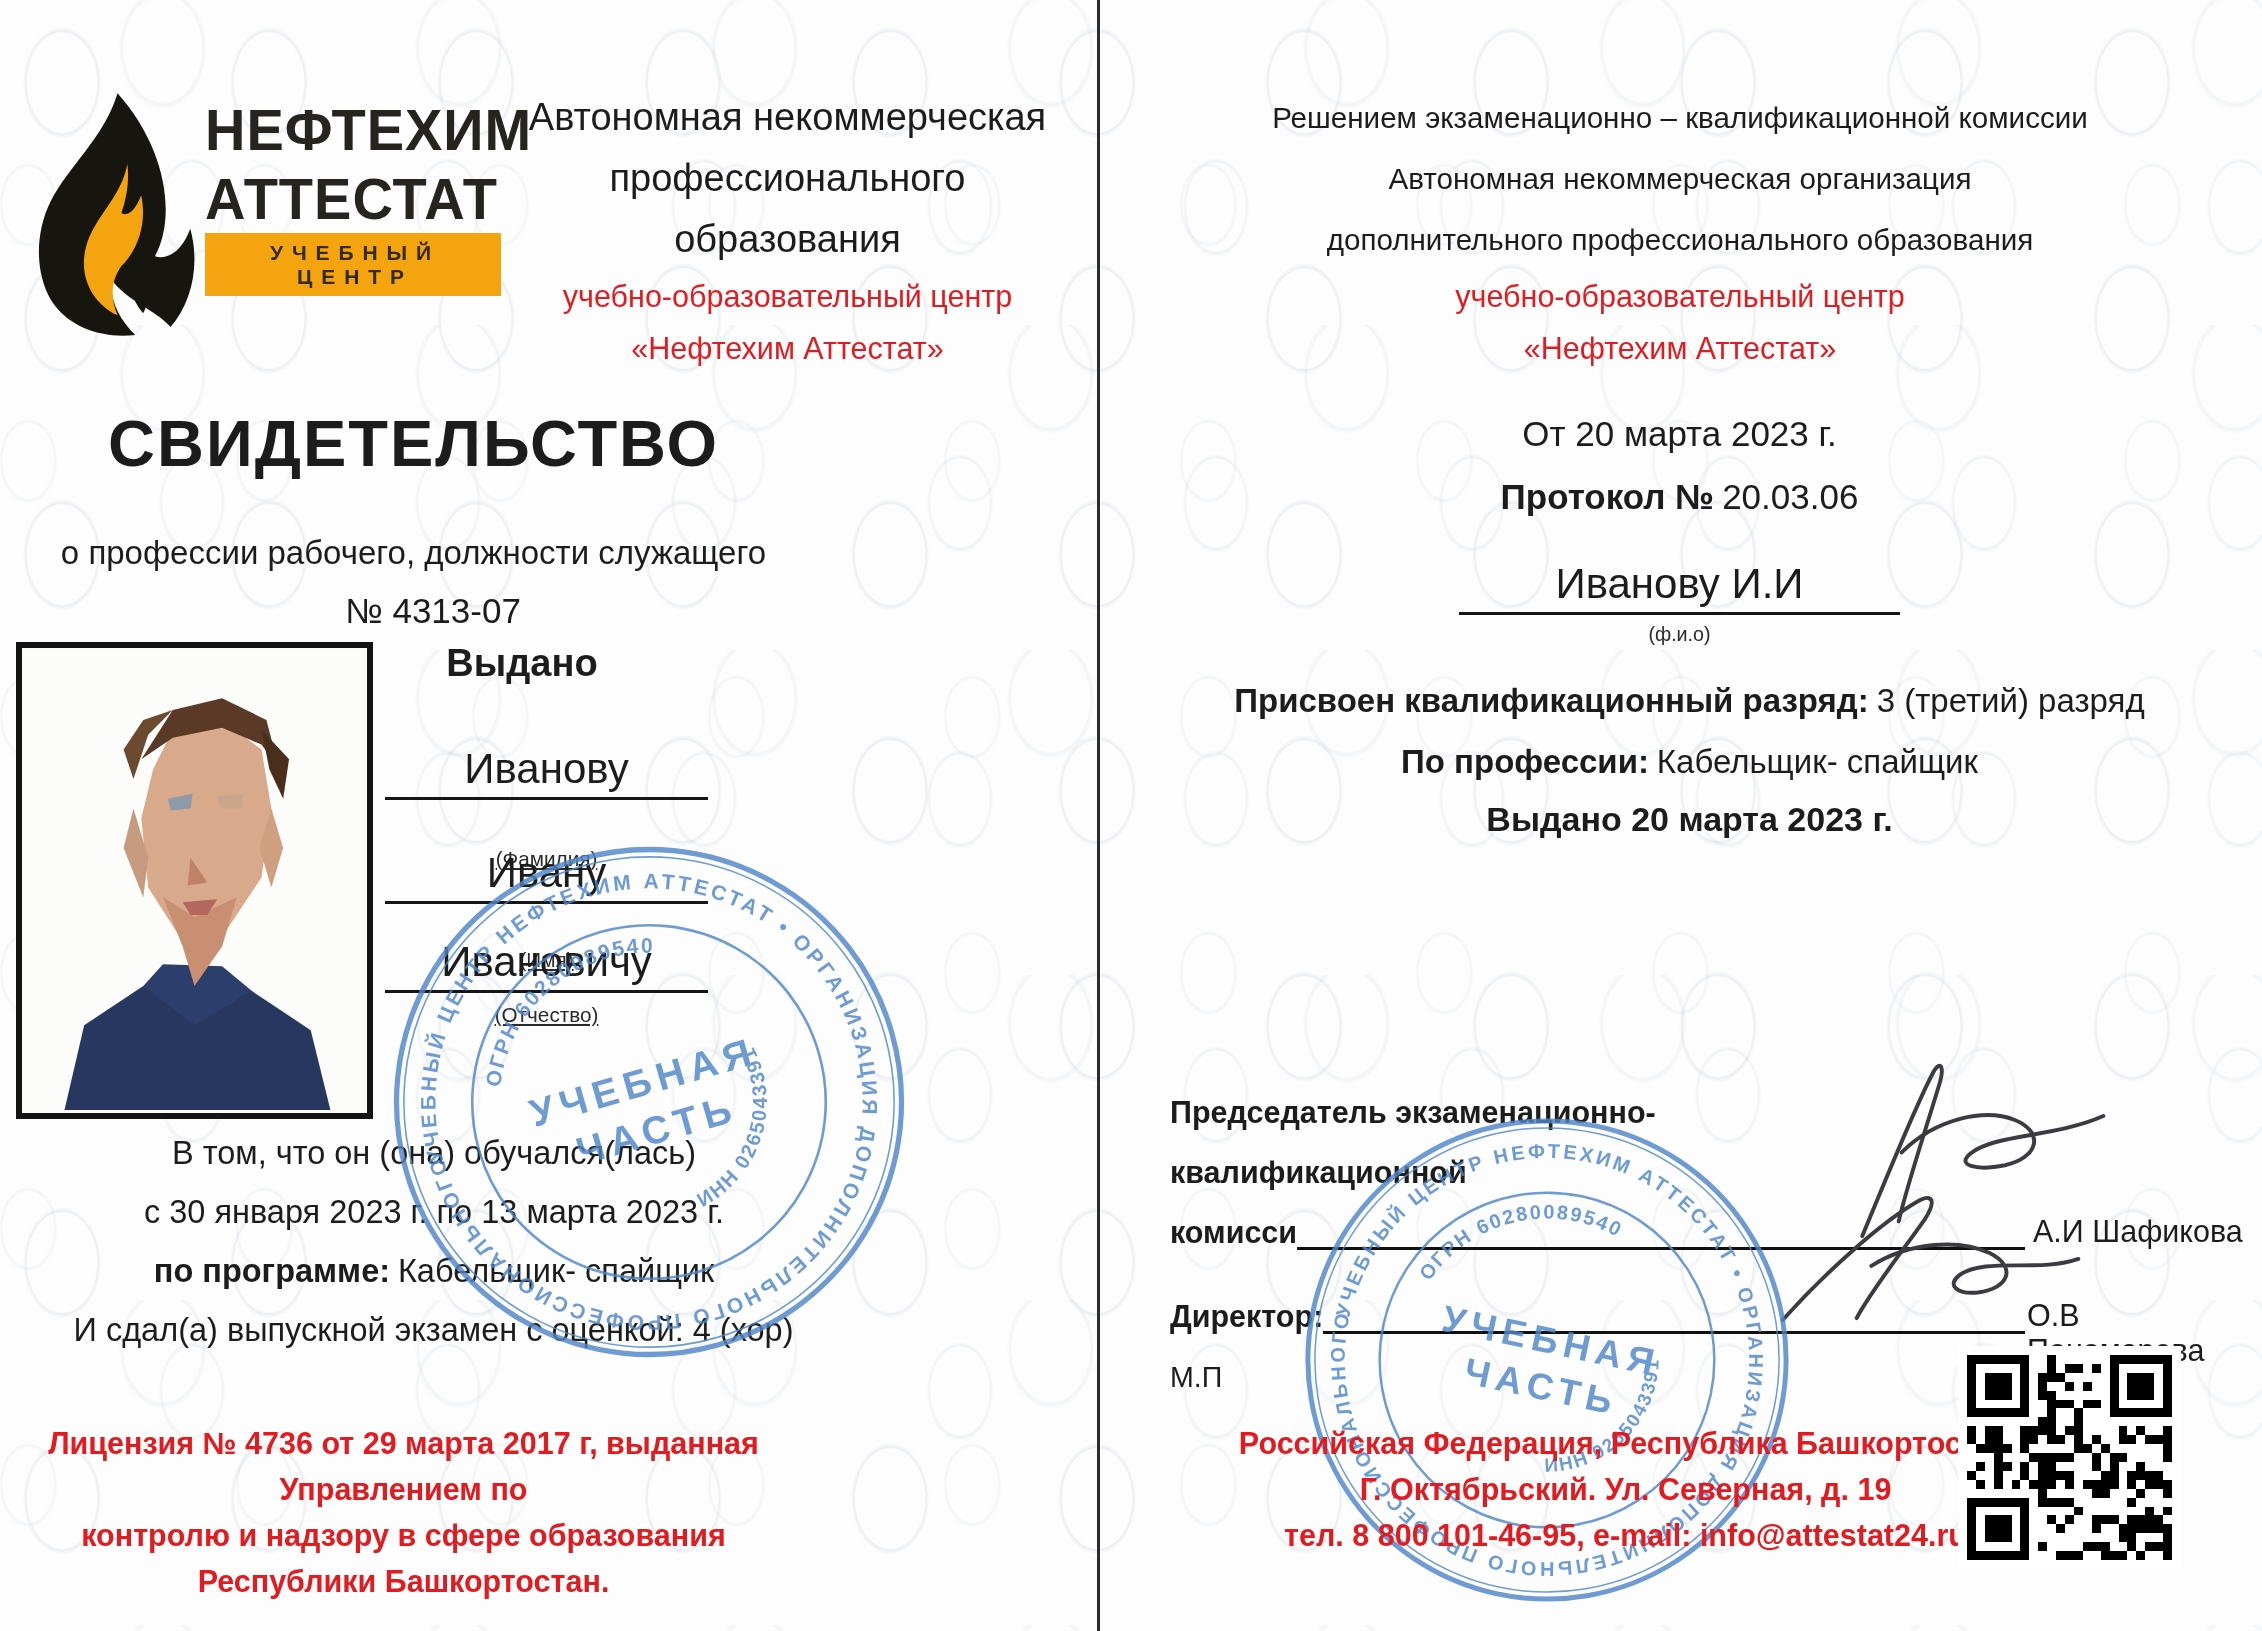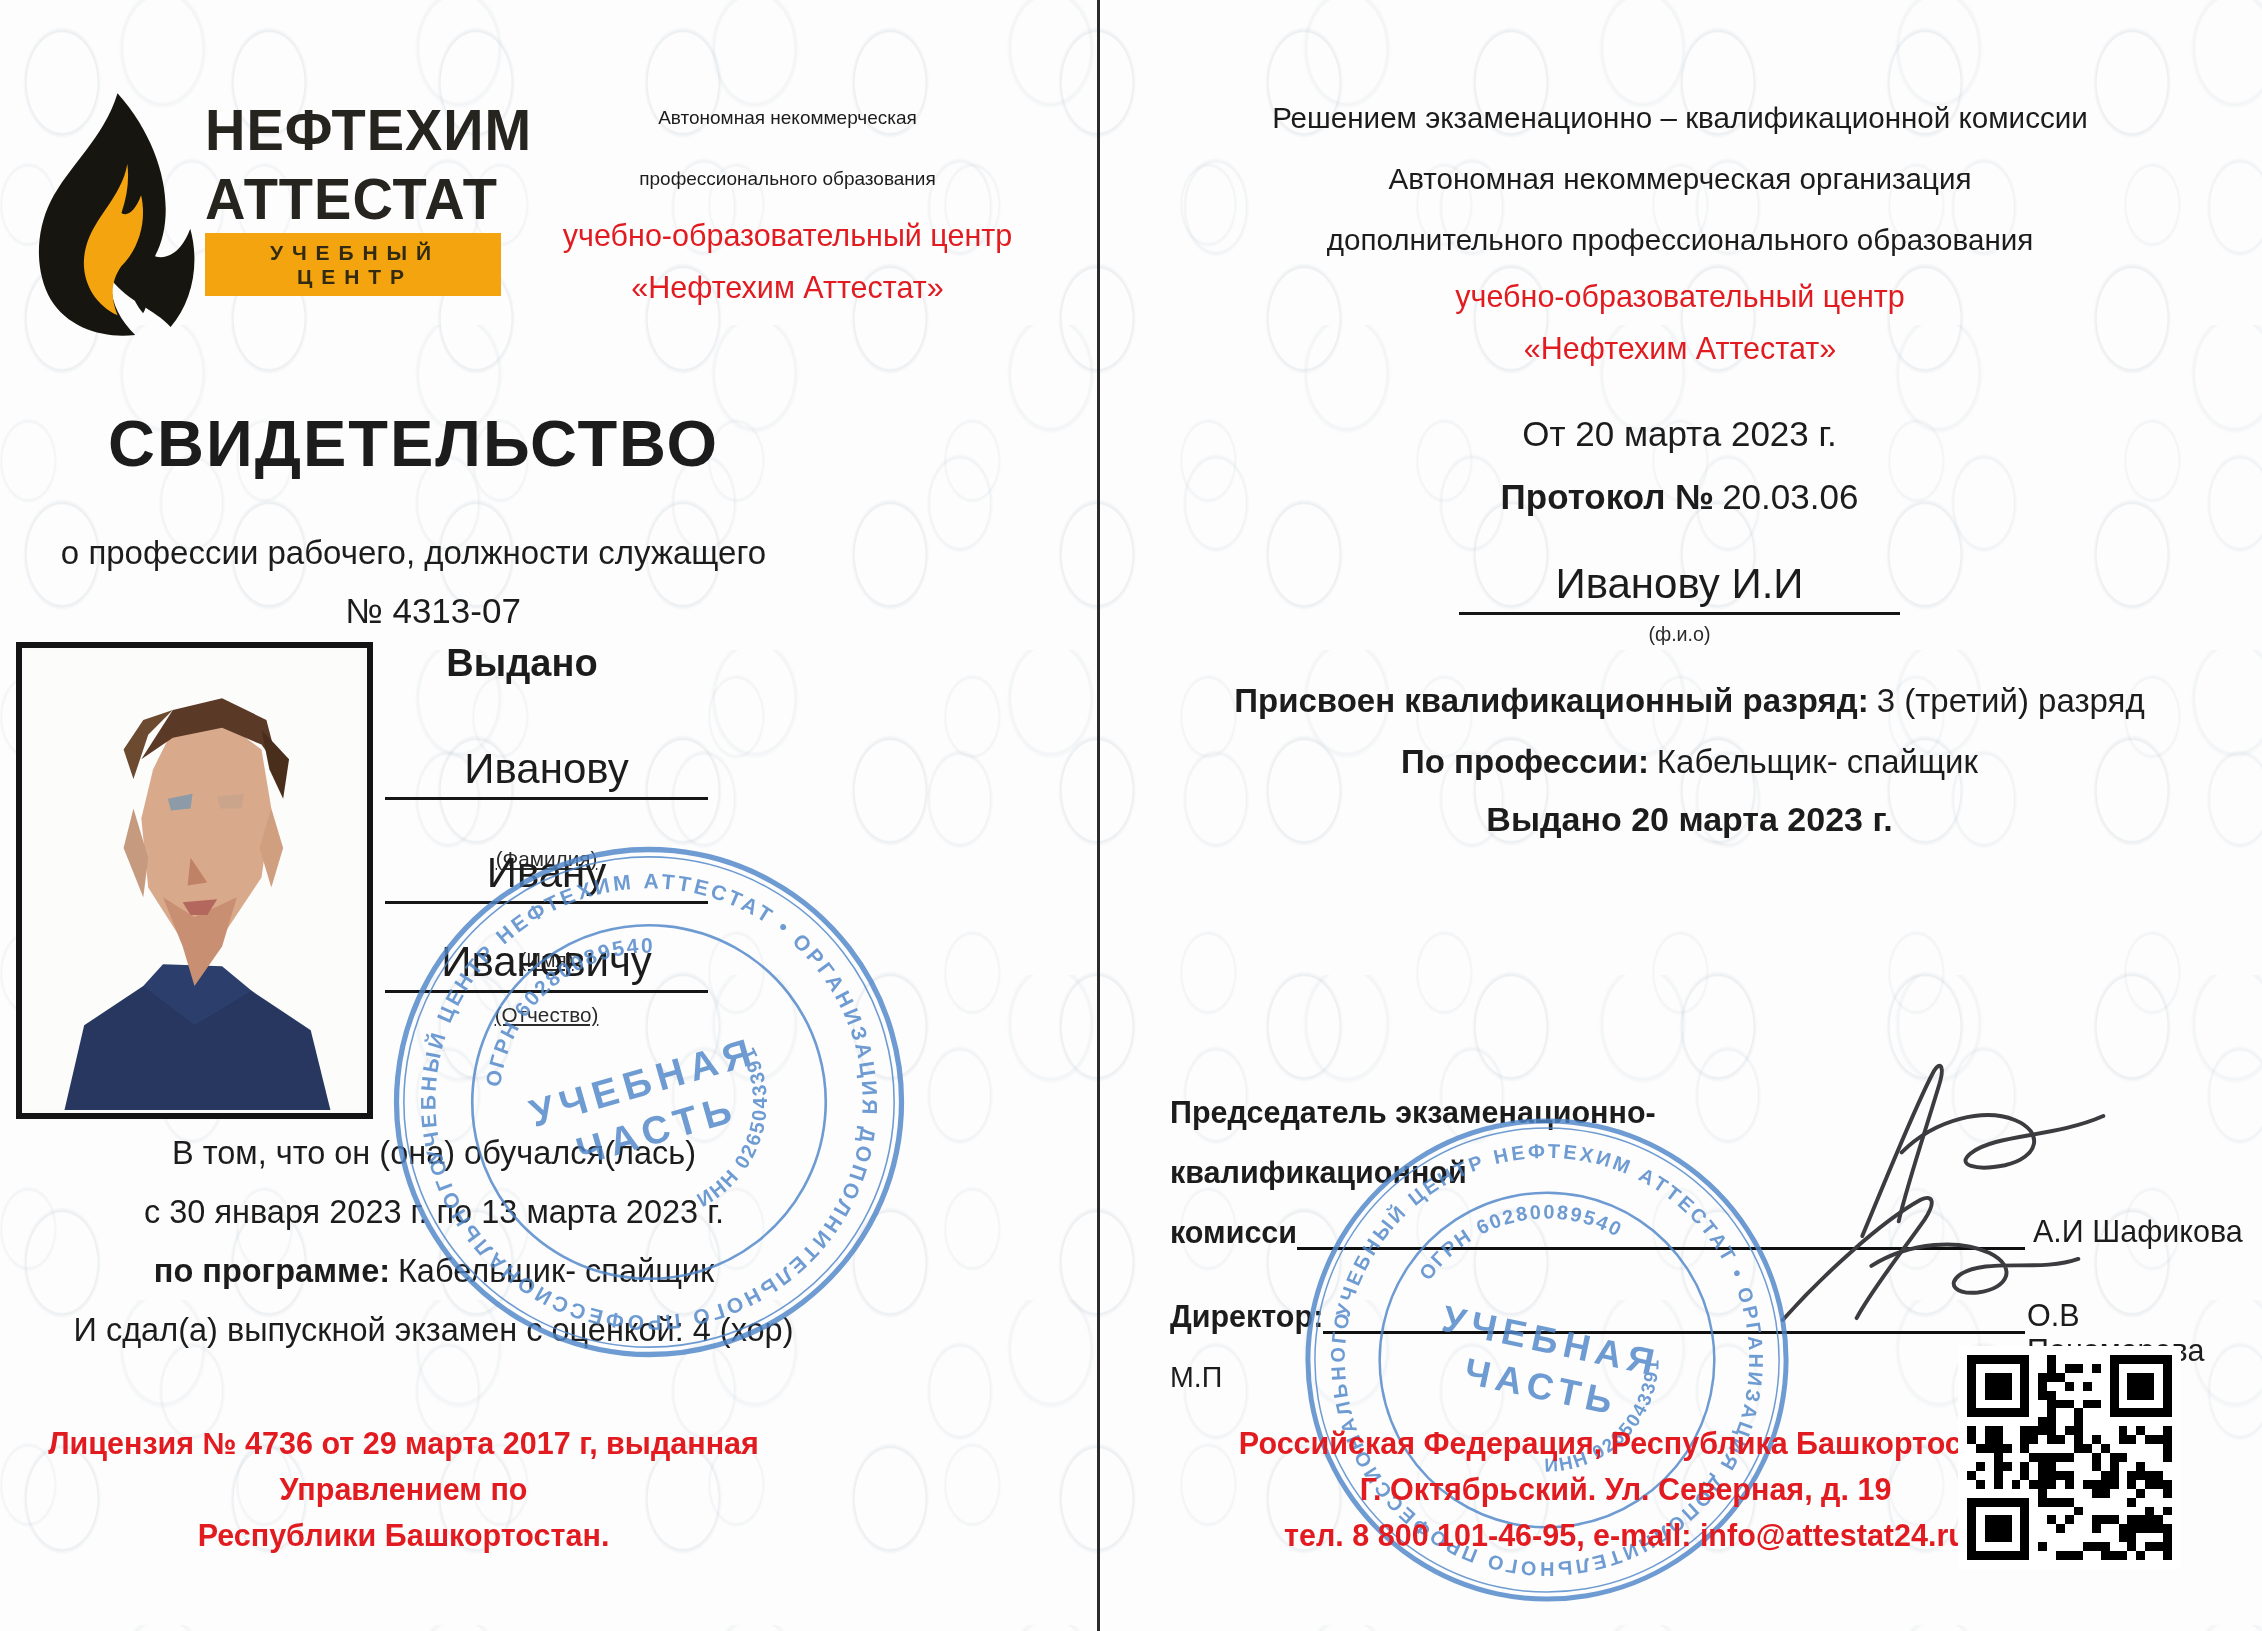--- a/index.html
+++ b/index.html
@@ -17,21 +17,21 @@
   }
   .abs{position:absolute;}
   .ctr{text-align:center;}
   .red{color:#e11b20;}
   .b{font-weight:bold;}
   .lbl{font-weight:bold;margin-right:7.9px;}
   
   .logoword{font-size:56px;font-weight:800;letter-spacing:1px;color:#26241f;line-height:69px;transform:scaleY(1.04);}
   .banner{background:#f3a40e;color:#332a12;font-weight:800;font-size:21px;letter-spacing:8.9px;padding:7.9px 9.9px 6.9px 13.8px;text-align:center;}
   
-  .orgline{font-size:19px;line-height:61px;}
+  .orgline{font-size:38px;line-height:61px;}
   .redline{font-size:30.5px;line-height:52px;font-weight:500;}
   .title{font-size:65px;font-weight:800;letter-spacing:2px;}
   .uname{display:inline-block;border-bottom:3px solid #161616;padding:0 23.6px 3.9px 23.6px;min-width:276px;font-size:42px;}
   .ucap{font-size:20.7px;text-decoration:underline;color:#2a2a2a;}
   .body33{font-size:32.5px;}
   .redfoot{font-size:30.5px;font-weight:bold;line-height:46px;}
   
   .photo{border:6.9px solid #141414;background:#fbfbfa;padding:3px;}
   
   .sigrow{display:flex;align-items:flex-end;}
@@ -110,20 +110,21 @@
 
     <div class="abs ctr body33" style="left:89px;top:1135px;width:690px;">В том, что он (она) обучался(лась)</div>
     <div class="abs ctr body33" style="left:89px;top:1194px;width:690px;">с 30 января 2023 г. по 13 марта 2023 г.</div>
     <div class="abs ctr body33" style="left:89px;top:1253px;width:690px;">
       <span class="lbl">по программе:</span><span>Кабельщик- спайщик</span>
     </div>
     <div class="abs ctr body33" style="left:69px;top:1312px;width:729px;">И сдал(а) выпускной экзамен с оценкой: 4 (хор)</div>
 
     <div class="abs ctr red redfoot" style="left:39px;top:1420px;width:729px;">
       <div>Лицензия № 4736 от 29 марта 2017 г, выданная Управлением по</div>
+      <div>контролю и надзору в сфере образования</div>
       <div>Республики Башкортостан.</div>
     </div>
 
     <svg class="abs stamp" style="left:386px;top:839px;transform:rotate(-16deg);" width="526" height="526" viewBox="0 0 500 500">
       <g fill="none" stroke="#4f86c9">
         <circle cx="250" cy="250" r="240" stroke-width="5"></circle>
         <circle cx="250" cy="250" r="233" stroke-width="1.5"></circle>
         <circle cx="250" cy="250" r="168" stroke-width="2.5"></circle>
       </g>
       <path id="sA1" d="M250,250 m-203,0 a203,203 0 1,1 406,0 a203,203 0 1,1 -406,0" fill="none"></path>

